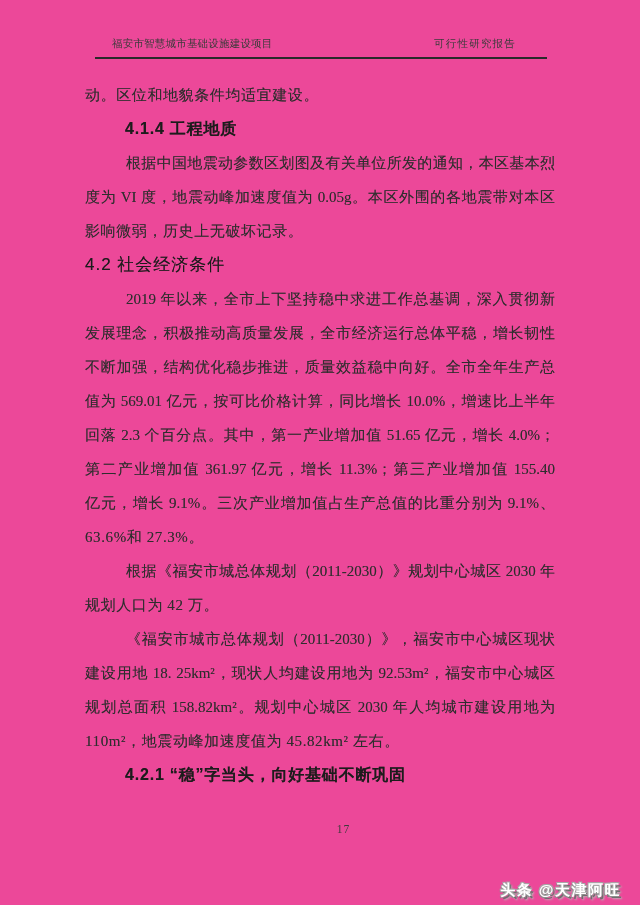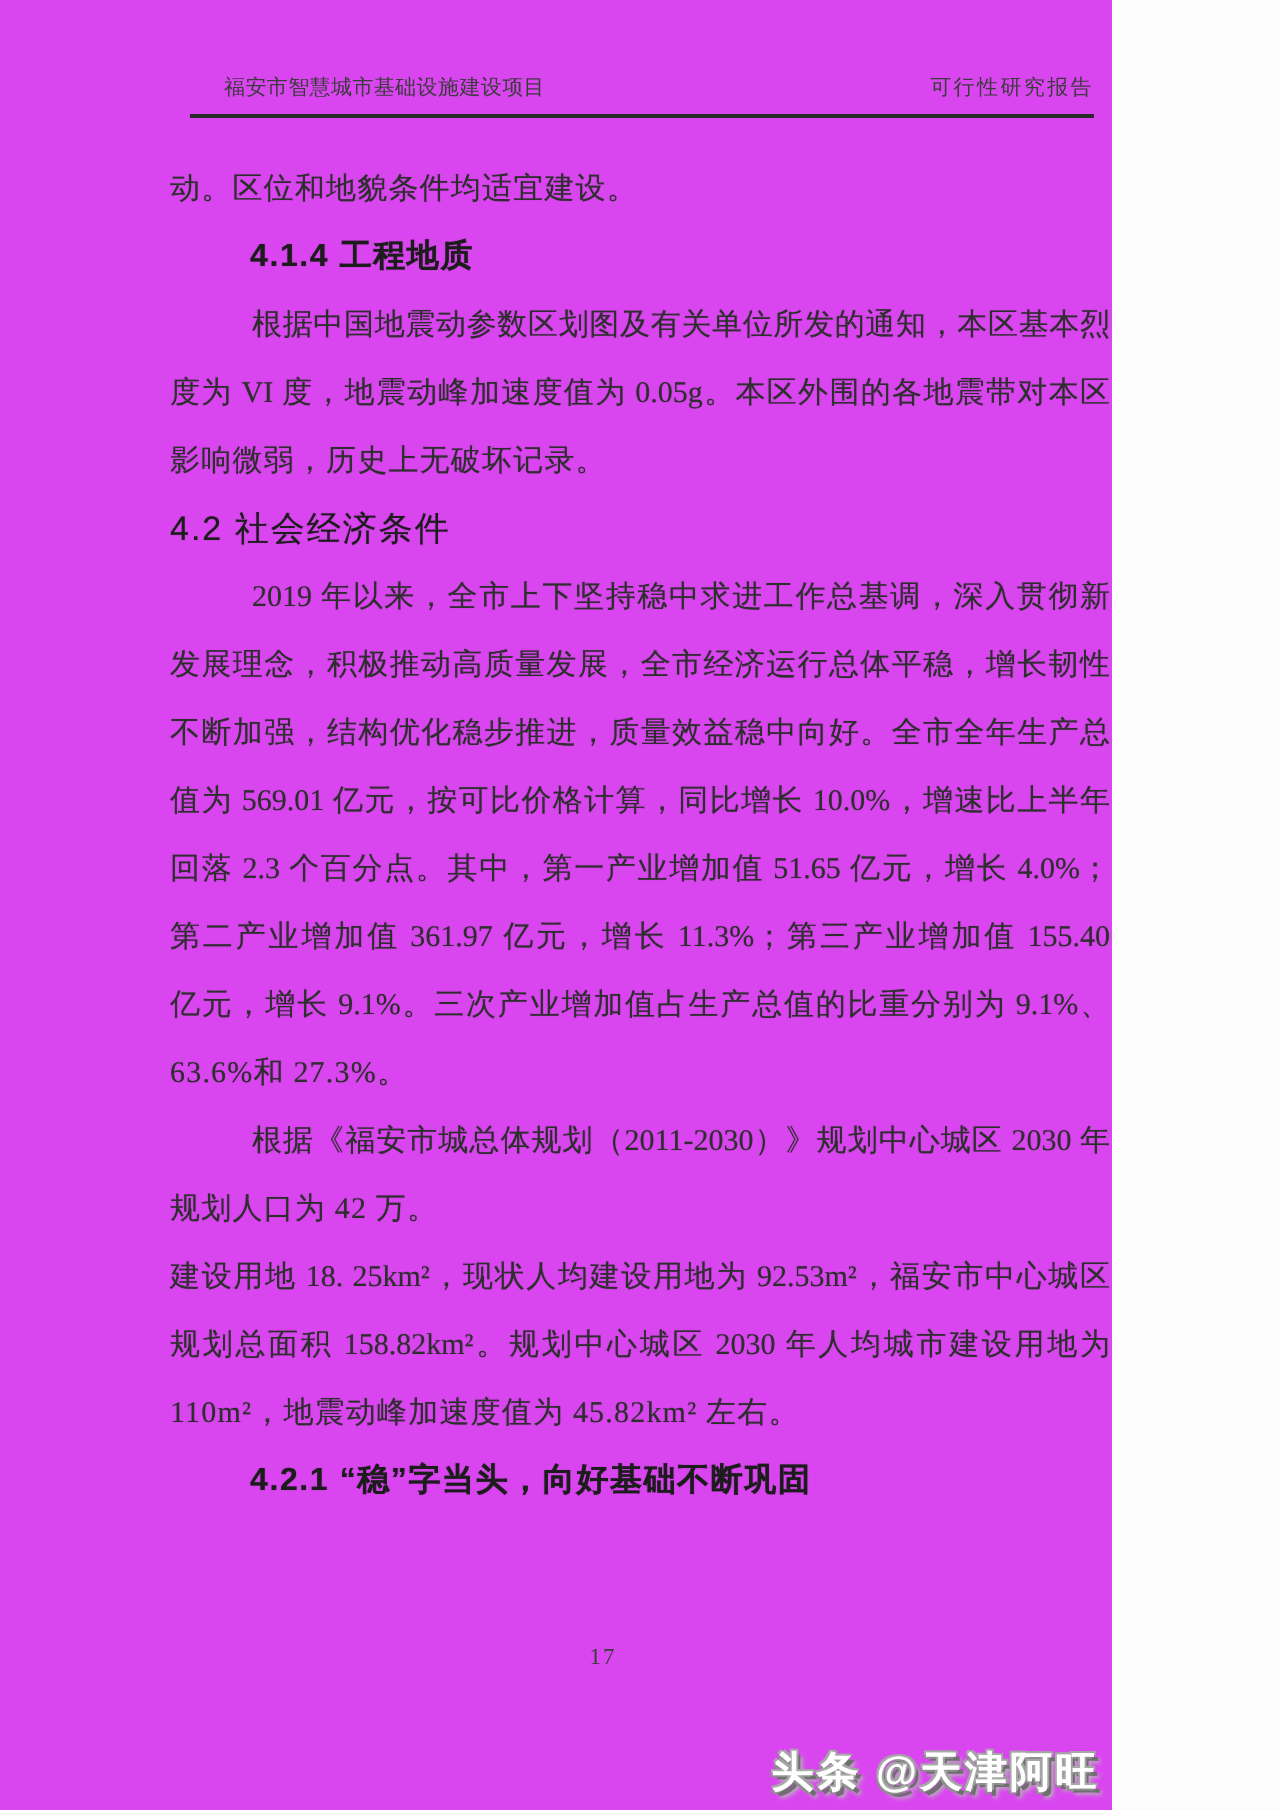--- a/index.html
+++ b/index.html
@@ -3,41 +3,41 @@
 <meta charset="utf-8">
 <style>
   html, body {
     margin: 0; padding: 0;
     width: 640px; height: 905px;
     background: #fcfcfc;
     overflow: hidden;
   }
   .page {
     position: relative;
-    width: 556px; height: 905px;
-    background: #d946ef;
+    width: 640px; height: 905px;
+    background: #ec4899;
     font-family: "Liberation Serif", "DejaVu Serif", serif;
     color: #2e2e2e;
   }
   
   .header {
     position: absolute;
     left: 95px; top: 37px;
     width: 452px;
     border-bottom: 2.5px solid #2a2a2a;
     padding-bottom: 6px;
     display: flex;
     justify-content: space-between;
     align-items: flex-end;
     font-size: 10.5px;
     color: #3b3b3b;
     letter-spacing: 0.2px;
   }
   .header .h-left  { margin-left: 17px; }
-  .header .h-right { letter-spacing: 1.2px; }
+  .header .h-right { margin-right: 31px; letter-spacing: 1.2px; }
   
   .doc-body {
     position: absolute;
     left: 85px; top: 78px;
     width: 470px;
   }
   .line {
     line-height: 34px;
     font-size: 15px;
     white-space: normal;
@@ -72,24 +72,24 @@
     position: absolute;
     left: 0; right: 0; top: 823px;
     text-align: center;
     font-size: 11.5px;
     color: #3d3d3d;
     letter-spacing: 1px;
     padding-left: 47px;
   }
   .watermark {
     position: absolute;
-    right: 6px; bottom: 5px;
+    right: 19px; bottom: 5px;
     font-family: "Liberation Sans", "DejaVu Sans", sans-serif;
     font-weight: bold;
-    font-size: 21px;
+    font-size: 15px;
     letter-spacing: 1.5px;
     color: #ffffff;
     text-shadow:
       -1px -1px 0 #a8a8a8,
        1px -1px 0 #a3a3a3,
       -1px  1px 0 #8e8e8e,
        2px  2px 0 #6f6f6f,
        3px  3px 2px #b9b9b9;
   }
 </style>
@@ -113,20 +113,21 @@
       <div class="line body just ind">2019 年以来，全市上下坚持稳中求进工作总基调，深入贯彻新</div>
       <div class="line body just">发展理念，积极推动高质量发展，全市经济运行总体平稳，增长韧性</div>
       <div class="line body just">不断加强，结构优化稳步推进，质量效益稳中向好。全市全年生产总</div>
       <div class="line body just">值为 569.01 亿元，按可比价格计算，同比增长 10.0%，增速比上半年</div>
       <div class="line body just">回落 2.3 个百分点。其中，第一产业增加值 51.65 亿元，增长 4.0%；</div>
       <div class="line body just">第二产业增加值 361.97 亿元，增长 11.3%；第三产业增加值 155.40</div>
       <div class="line body just">亿元，增长 9.1%。三次产业增加值占生产总值的比重分别为 9.1%、</div>
       <div class="line body">63.6%和 27.3%。</div>
       <div class="line body just ind">根据《福安市城总体规划（2011-2030）》规划中心城区 2030 年</div>
       <div class="line body">规划人口为 42 万。</div>
+      <div class="line body just ind">《福安市城市总体规划（2011-2030）》，福安市中心城区现状</div>
       <div class="line body just">建设用地 18. 25km²，现状人均建设用地为 92.53m²，福安市中心城区</div>
       <div class="line body just">规划总面积 158.82km²。规划中心城区 2030 年人均城市建设用地为</div>
       <div class="line body">110m²，地震动峰加速度值为 45.82km² 左右。</div>
       <div class="line h3">4.2.1 “稳”字当头，向好基础不断巩固</div>
     </div>
 
   <div class="pageno">17</div>
 
   <div class="watermark">头条 @天津阿旺</div>
 

